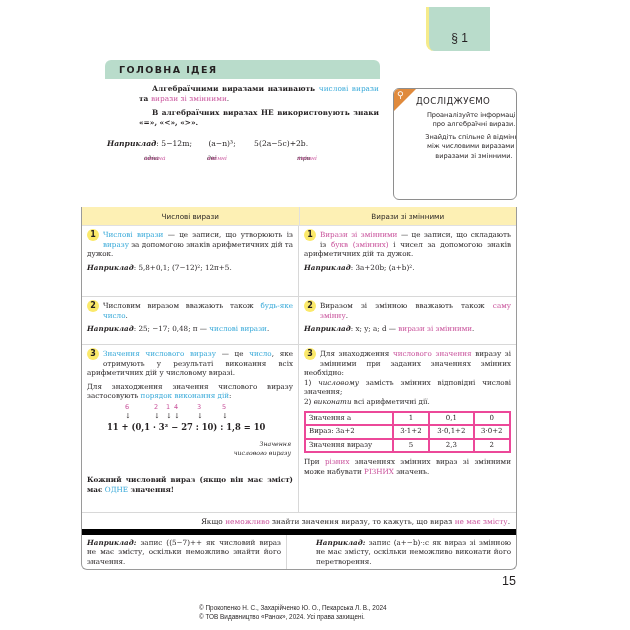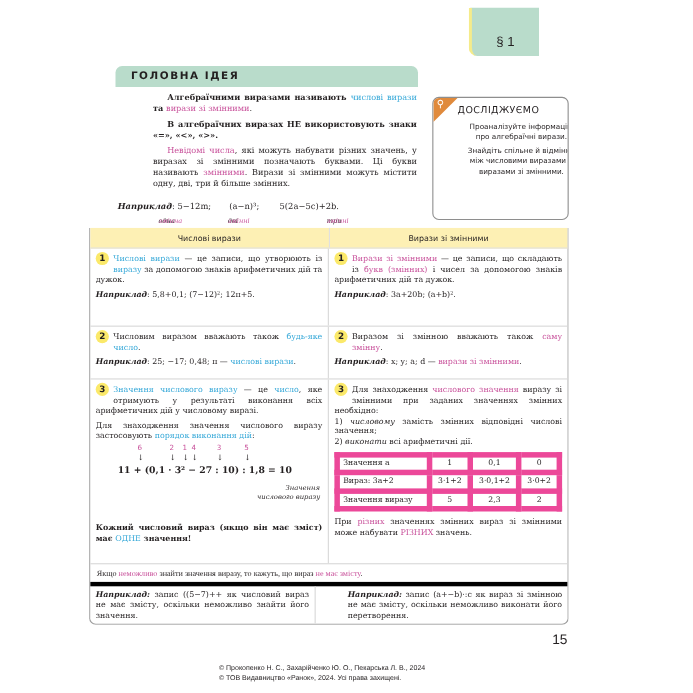--- a/index.html
+++ b/index.html
@@ -64,47 +64,44 @@
     .indent { padding-left: 16px; }
     .ex { margin-top: 4px; }
     .ex i { font-style: italic; font-weight: bold; }
     .order-block { position: relative; height: 74px; font-size: 7.6px; }
     .order-num { position: absolute; top: 2px; font-size: 6.5px; color: #c8509a; font-family: "DejaVu Sans", sans-serif; }
     .order-arrow { position: absolute; top: 11px; font-size: 7px; }
     .order-expr { position: absolute; left: 20px; top: 22px; font-weight: bold; font-size: 8.4px; white-space: nowrap; }
     .order-caption { position: absolute; right: 2px; top: 38px; text-align: right; font-style: italic; font-size: 6.2px; line-height: 9px; }
 
     .mini-table { border-collapse: collapse; width: 100%; margin: 4px 0 4px 0; font-size: 7px; }
-    .mini-table td { border: 5px solid #ec4899; padding: 1px 3px; height: 12px; }
+    .mini-table td { border: 2px solid #ec4899; padding: 1px 3px; height: 12px; }
     .mini-table td.c { text-align: center; }
 
-    .bottom-row { padding: 4px 6px 2px 6px; font-size: 7.4px; line-height: 9.6px; text-align: left; border-bottom: 4px solid #000000; font-family: Liberation Serif, serif; }
+    .bottom-row { padding: 4px 6px 2px 6px; font-size: 7.4px; line-height: 9.6px; text-align: right; border-bottom: 6px solid #000000; }
     .bottom-ex { display: flex; gap: 24px; }
     .bottom-ex .cell { padding: 3px 5px 3px 5px; }
 
     .page-number { position: absolute; left: 502px; top: 574px; font-family: "Liberation Sans", sans-serif; font-size: 12.5px; color: #231f20; }
     .copyright { position: absolute; left: 199px; top: 603px; font-family: "Liberation Sans", sans-serif; font-size: 6.4px; line-height: 9px; color: #231f20; }
   </style>
 </head>
 <body>
 
 <div class="section-tab">
   <span>§ 1</span>
 </div>
 
 <div class="main-idea-header">ГОЛОВНА ІДЕЯ</div>
 
 <div class="intro">
   <p>
     <span class="b">Алгебраїчними виразами</span><span class="b"> називають </span><span class="blue">числові вирази</span><span class="b"> та </span><span class="pink">вирази зі змінними</span><span>.</span>
   </p>
   <p class="b">В алгебраїчних виразах НЕ використовують знаки «=», «&lt;», «&gt;».</p>
-  <p>
-    <span class="pink">Невідомі числа</span><span>, які можуть набувати різних значень, у виразах зі змінними позначають буквами. Ці букви називають </span><span class="pink">змінними</span><span>. Вирази зі змінними можуть містити одну, дві, три й більше змінних.</span>
-  </p>
   <div class="ex-line">
     <i>Наприклад</i><span>: 5−12m;</span>
     <span style="margin-left:14px">(a−n)³;</span>
     <span style="margin-left:16px">5(2a−5c)+2b.</span>
   </div>
   <div class="ex-labels">
     <span style="left:37px">
         <span>одна </span>
         <span class="pink">змінна</span>
       </span>

